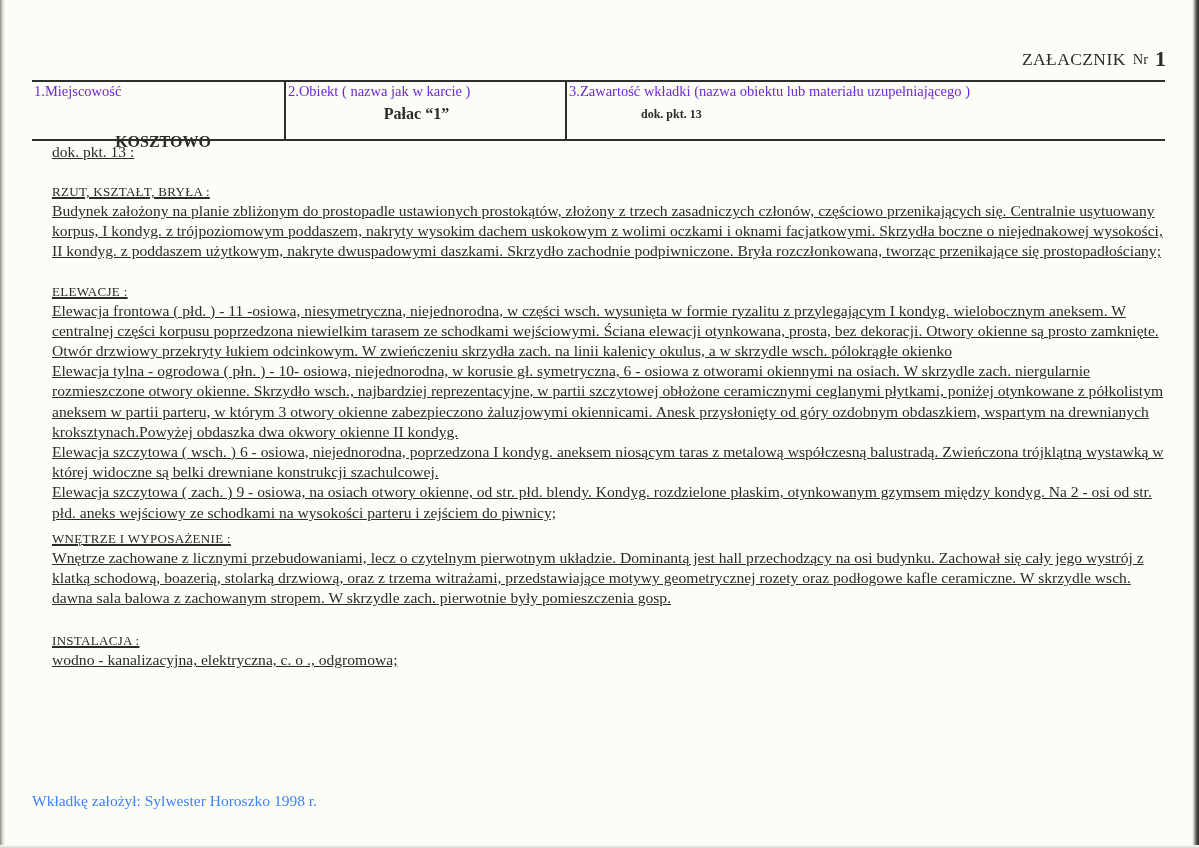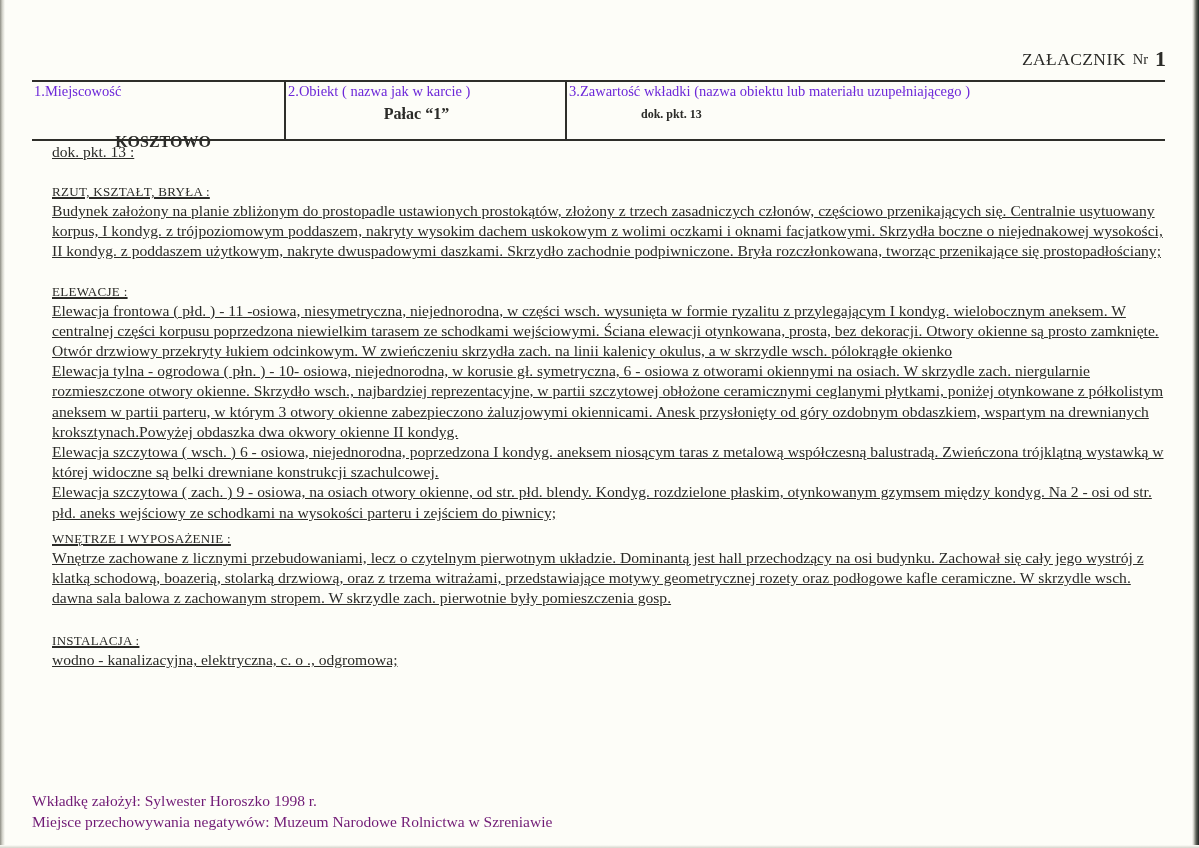--- a/index.html
+++ b/index.html
@@ -175,21 +175,21 @@
   
   .footer {
     position: absolute;
     left: 32px;
     top: 790px;
     width: 1100px;
   }
   .footer-line {
     font-size: 15.5px;
     line-height: 21px;
-    color: #701a75;
+    color: #3b82f6;
   }
 </style>
 </head>
 <body>
 
 <div class="page">
 
   <div class="scan-edge-left"></div>
   <div class="scan-edge-right"></div>
   <div class="scan-edge-bottom"></div>
@@ -250,16 +250,15 @@
 
     <div class="section sec-instalacja">
       <div class="section-heading">INSTALACJA :</div>
       <p class="para">wodno - kanalizacyjna, elektryczna, c. o ., odgromowa;</p>
     </div>
 
   </div>
 
   <div class="footer">
     <div class="footer-line">Wkładkę założył: Sylwester Horoszko 1998 r.</div>
-    <div class="footer-line">Miejsce przechowywania negatywów: Muzeum  Narodowe Rolnictwa w Szreniawie</div>
   </div>
 
 </div>
 
 </body></html>

